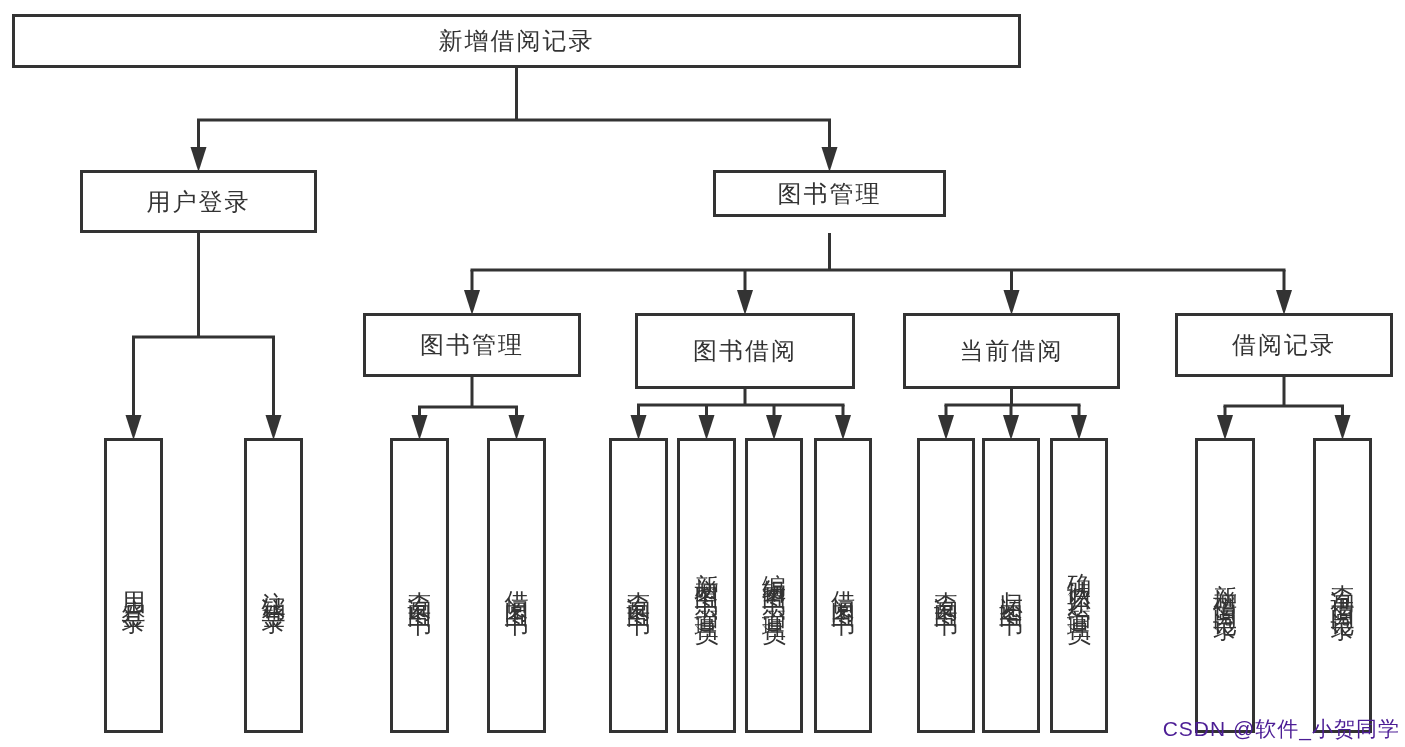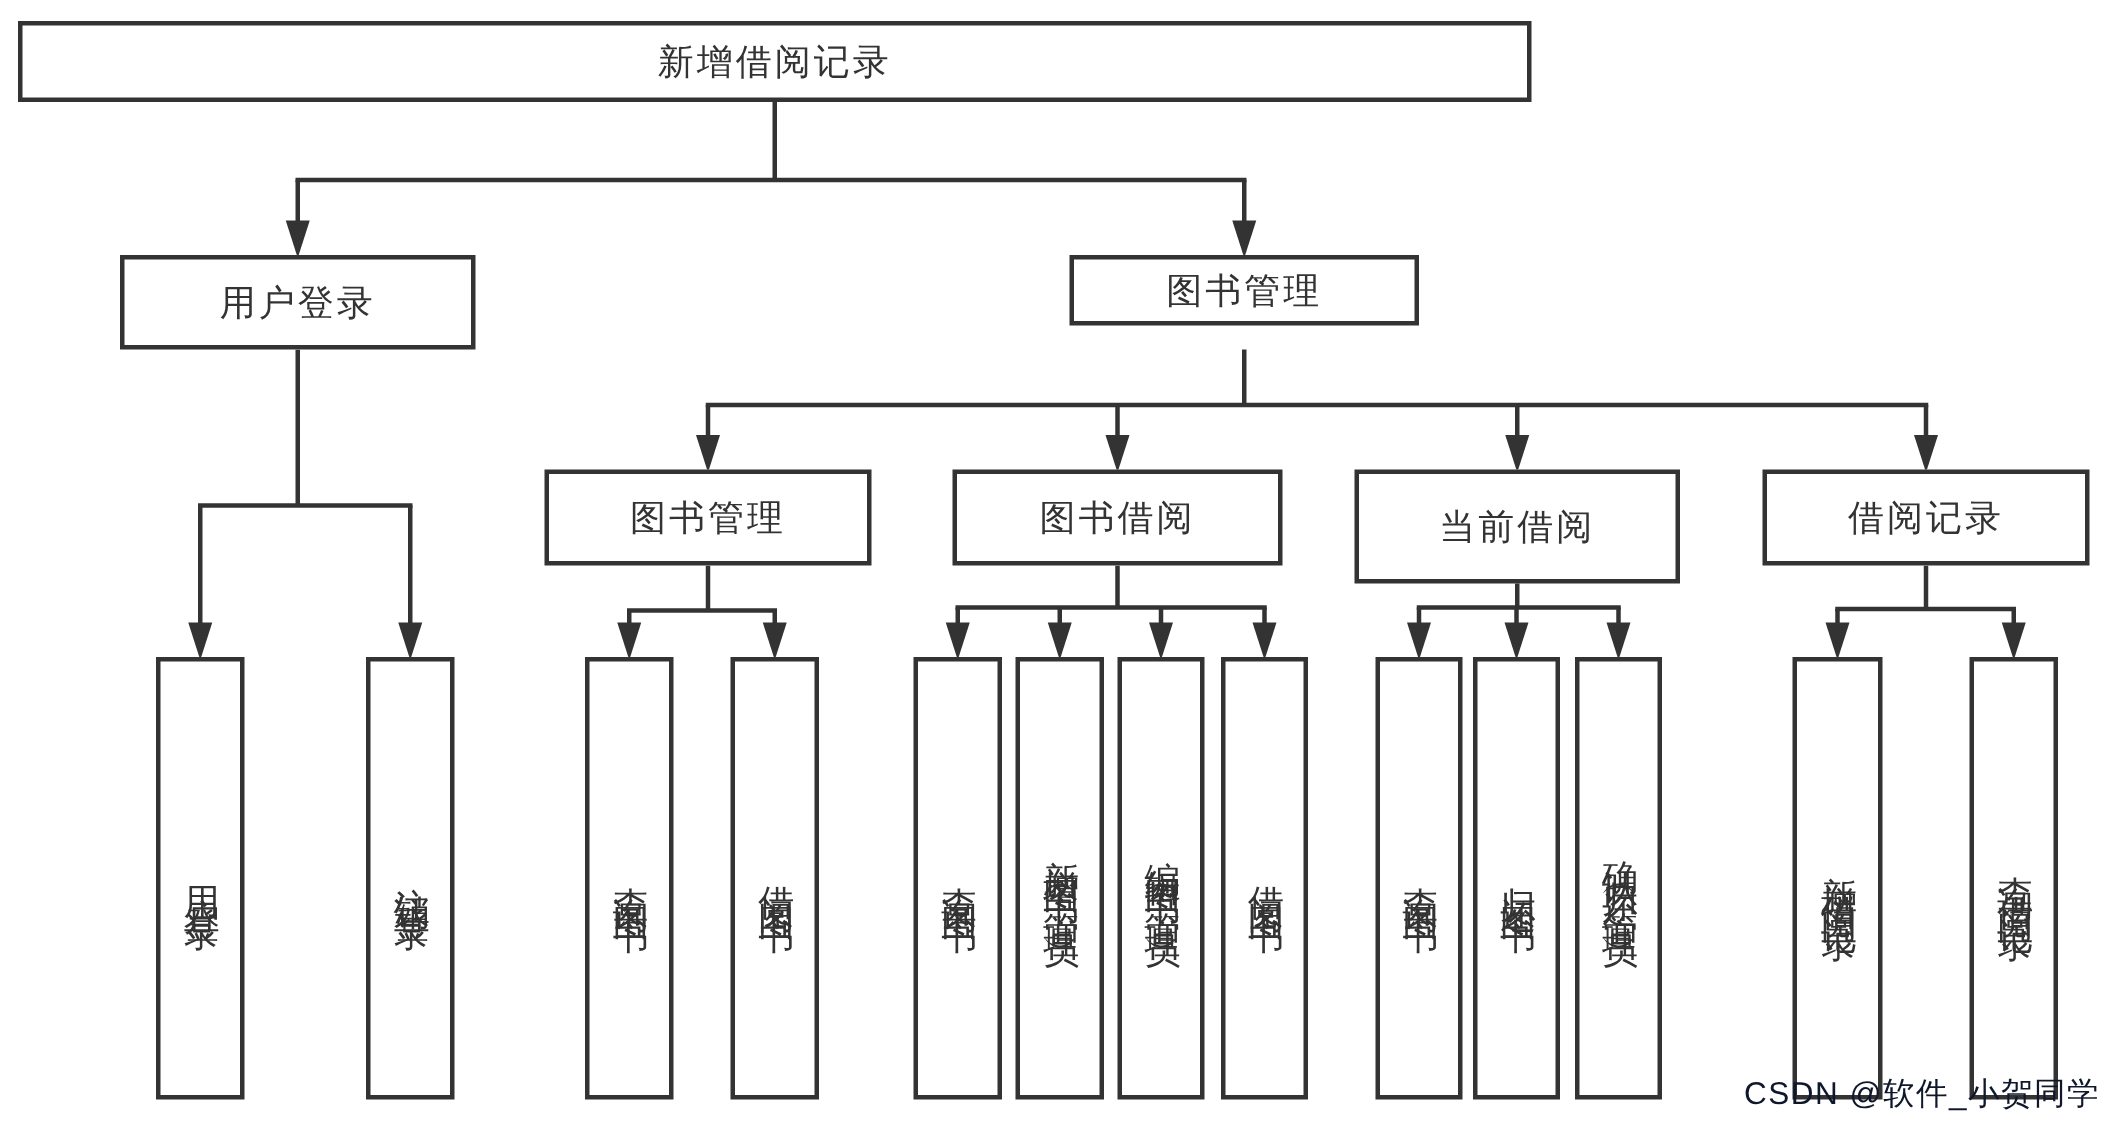--- a/index.html
+++ b/index.html
@@ -114,21 +114,21 @@
       </div>
       <div class="node h" style="left: 80px; top: 170px; width: 237px; height: 63px;">
         <span class="lbl">用户登录</span>
       </div>
       <div class="node h" style="left: 713px; top: 170px; width: 233px; height: 47px;">
         <span class="lbl">图书管理</span>
       </div>
       <div class="node h" style="left: 363px; top: 313px; width: 218px; height: 64px;">
         <span class="lbl">图书管理</span>
       </div>
-      <div class="node h" style="left: 635px; top: 313px; width: 220px; height: 64px;">
+      <div class="node h" style="left: 635px; top: 313px; width: 220px; height: 76px;">
         <span class="lbl">图书借阅</span>
       </div>
       <div class="node h" style="left: 903px; top: 313px; width: 217px; height: 76px;">
         <span class="lbl">当前借阅</span>
       </div>
       <div class="node h" style="left: 1175px; top: 313px; width: 218px; height: 64px;">
         <span class="lbl">借阅记录</span>
       </div>
       <div class="node v" style="left: 104px; top: 438px; width: 59px; height: 295px;">
         <span class="lbl">用户登录</span>
@@ -163,14 +163,14 @@
       <div class="node v" style="left: 1050px; top: 438px; width: 58px; height: 295px;">
         <span class="lbl">确认归还（管理员）</span>
       </div>
       <div class="node v" style="left: 1195px; top: 438px; width: 60px; height: 295px;">
         <span class="lbl">新增借阅记录</span>
       </div>
       <div class="node v" style="left: 1313px; top: 438px; width: 59px; height: 295px;">
         <span class="lbl">查询借阅记录</span>
       </div>
     </div>
-  <div class="watermark" style="color: #0f172a;">CSDN @软件_小贺同学</div>
+  <div class="watermark" style="color: #4c1d95;">CSDN @软件_小贺同学</div>
 </div>
 
 </body></html>

